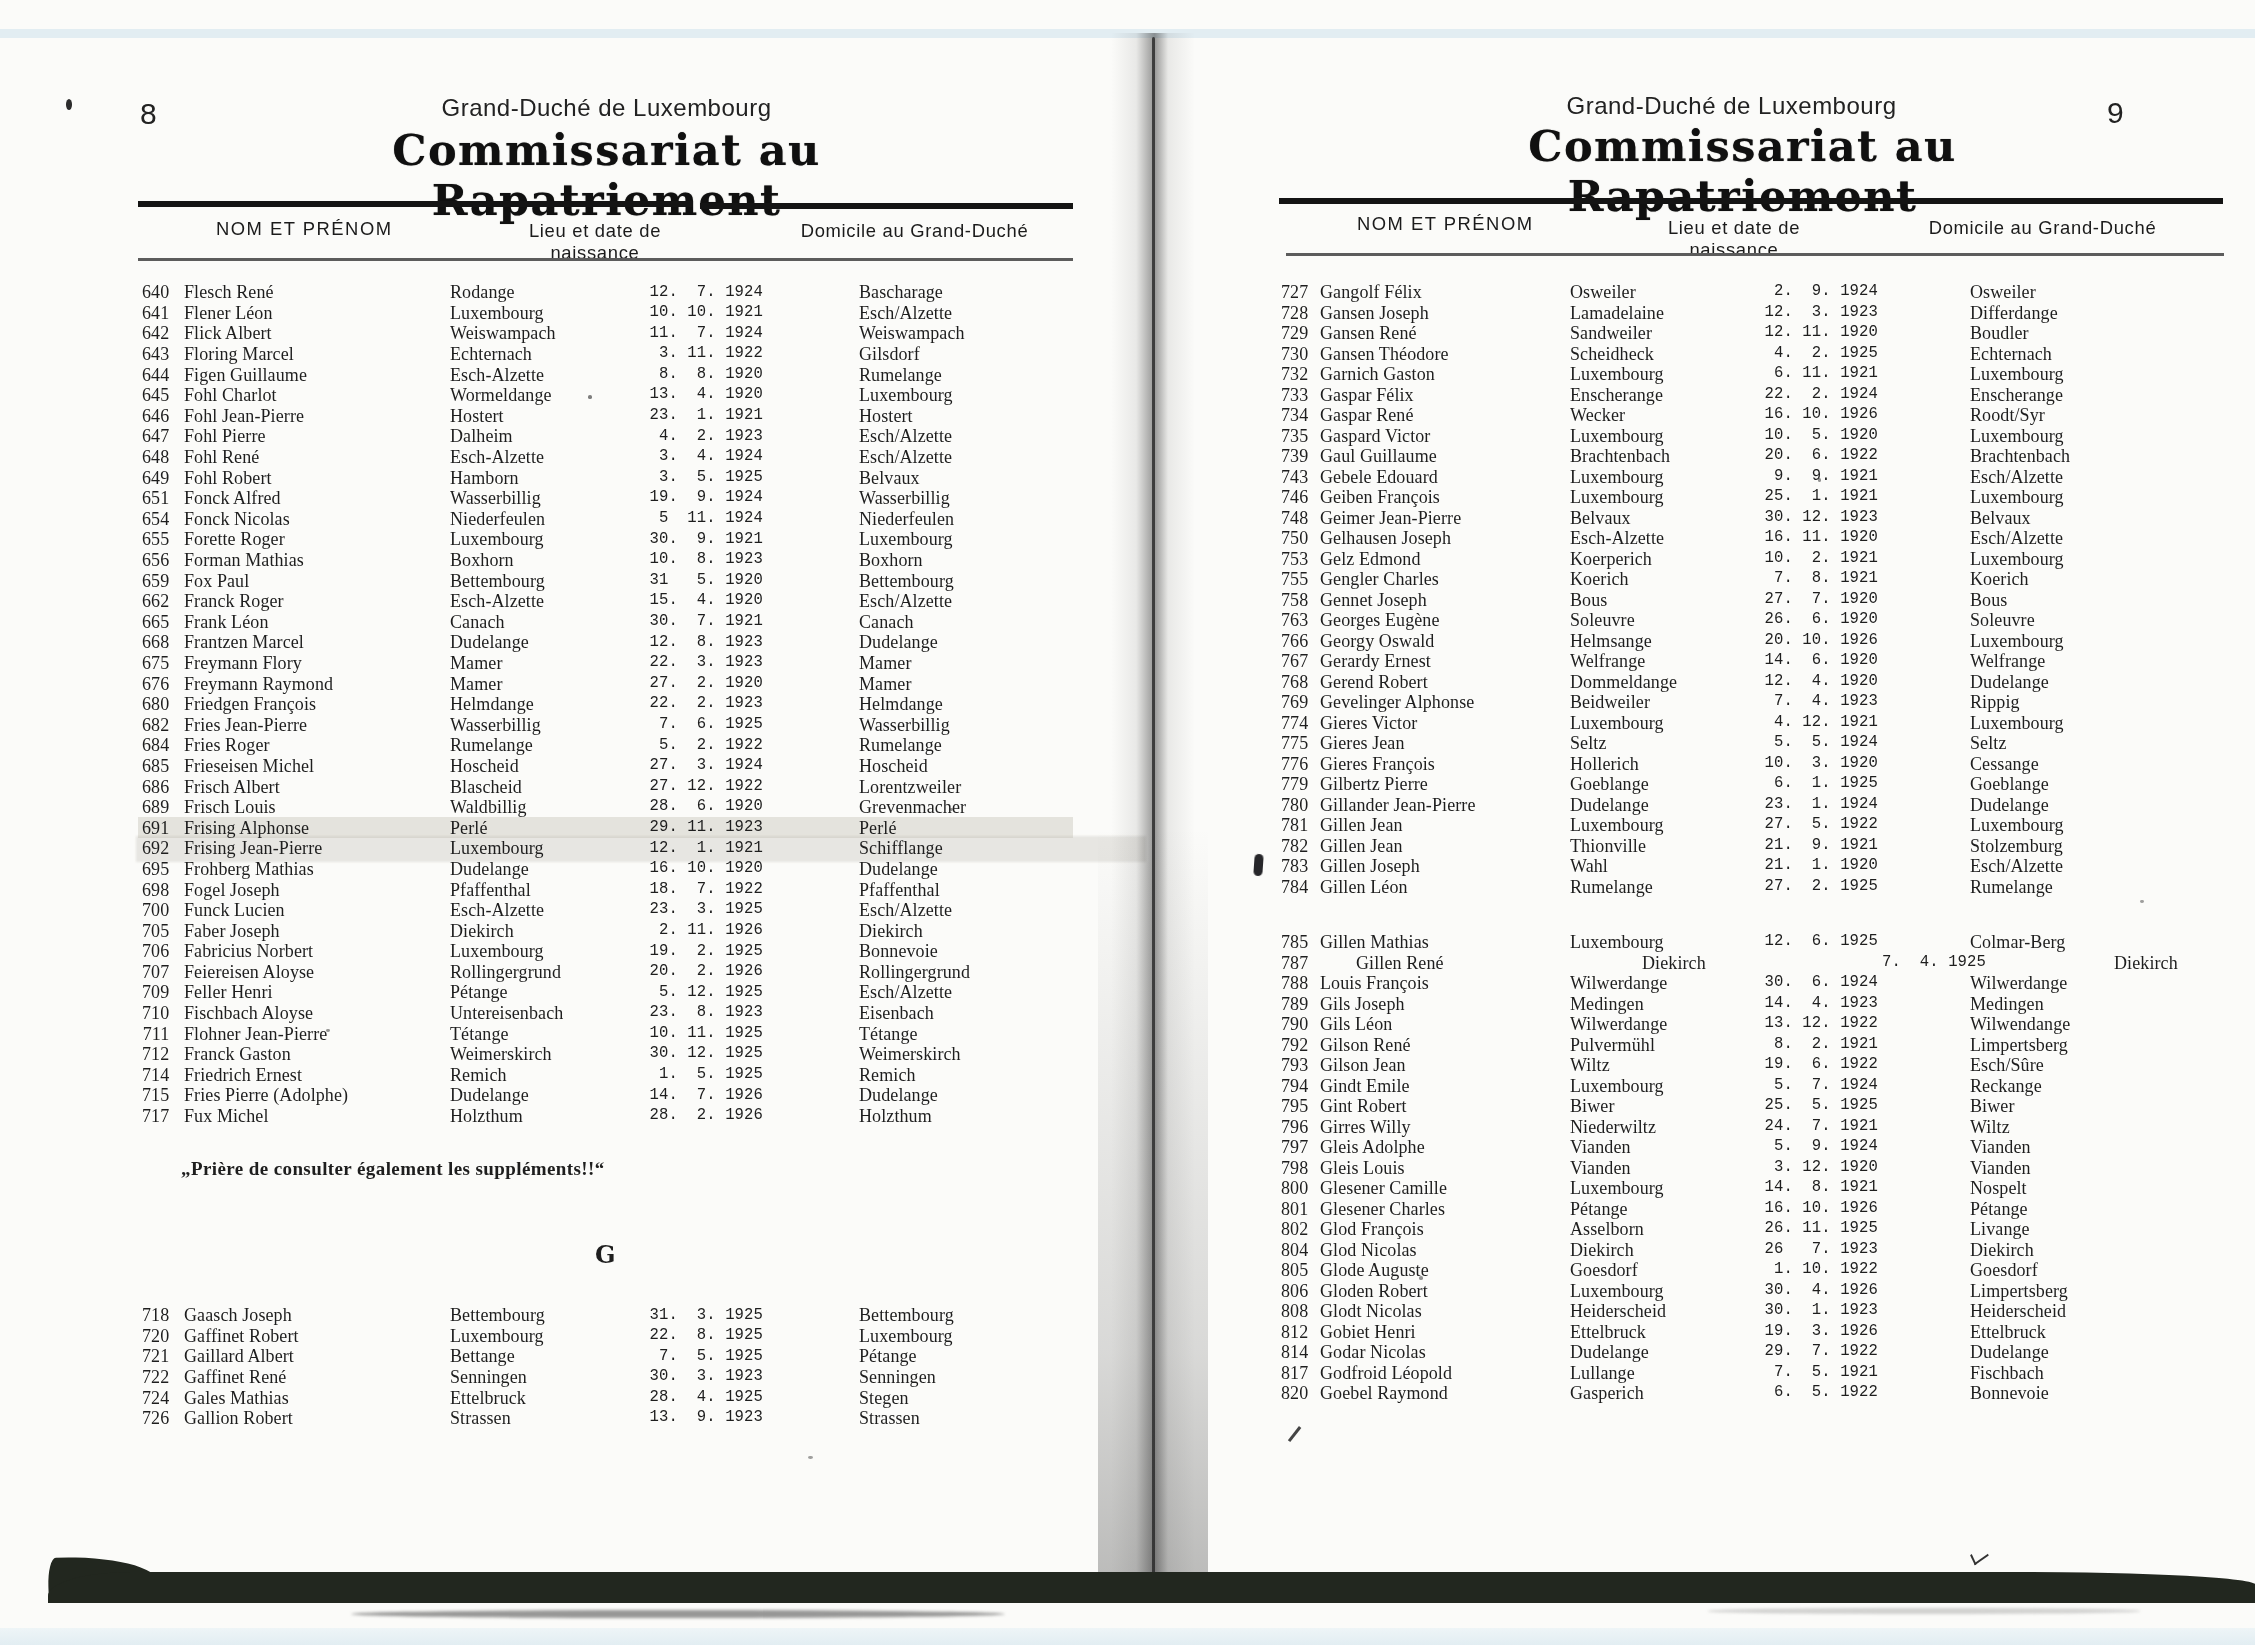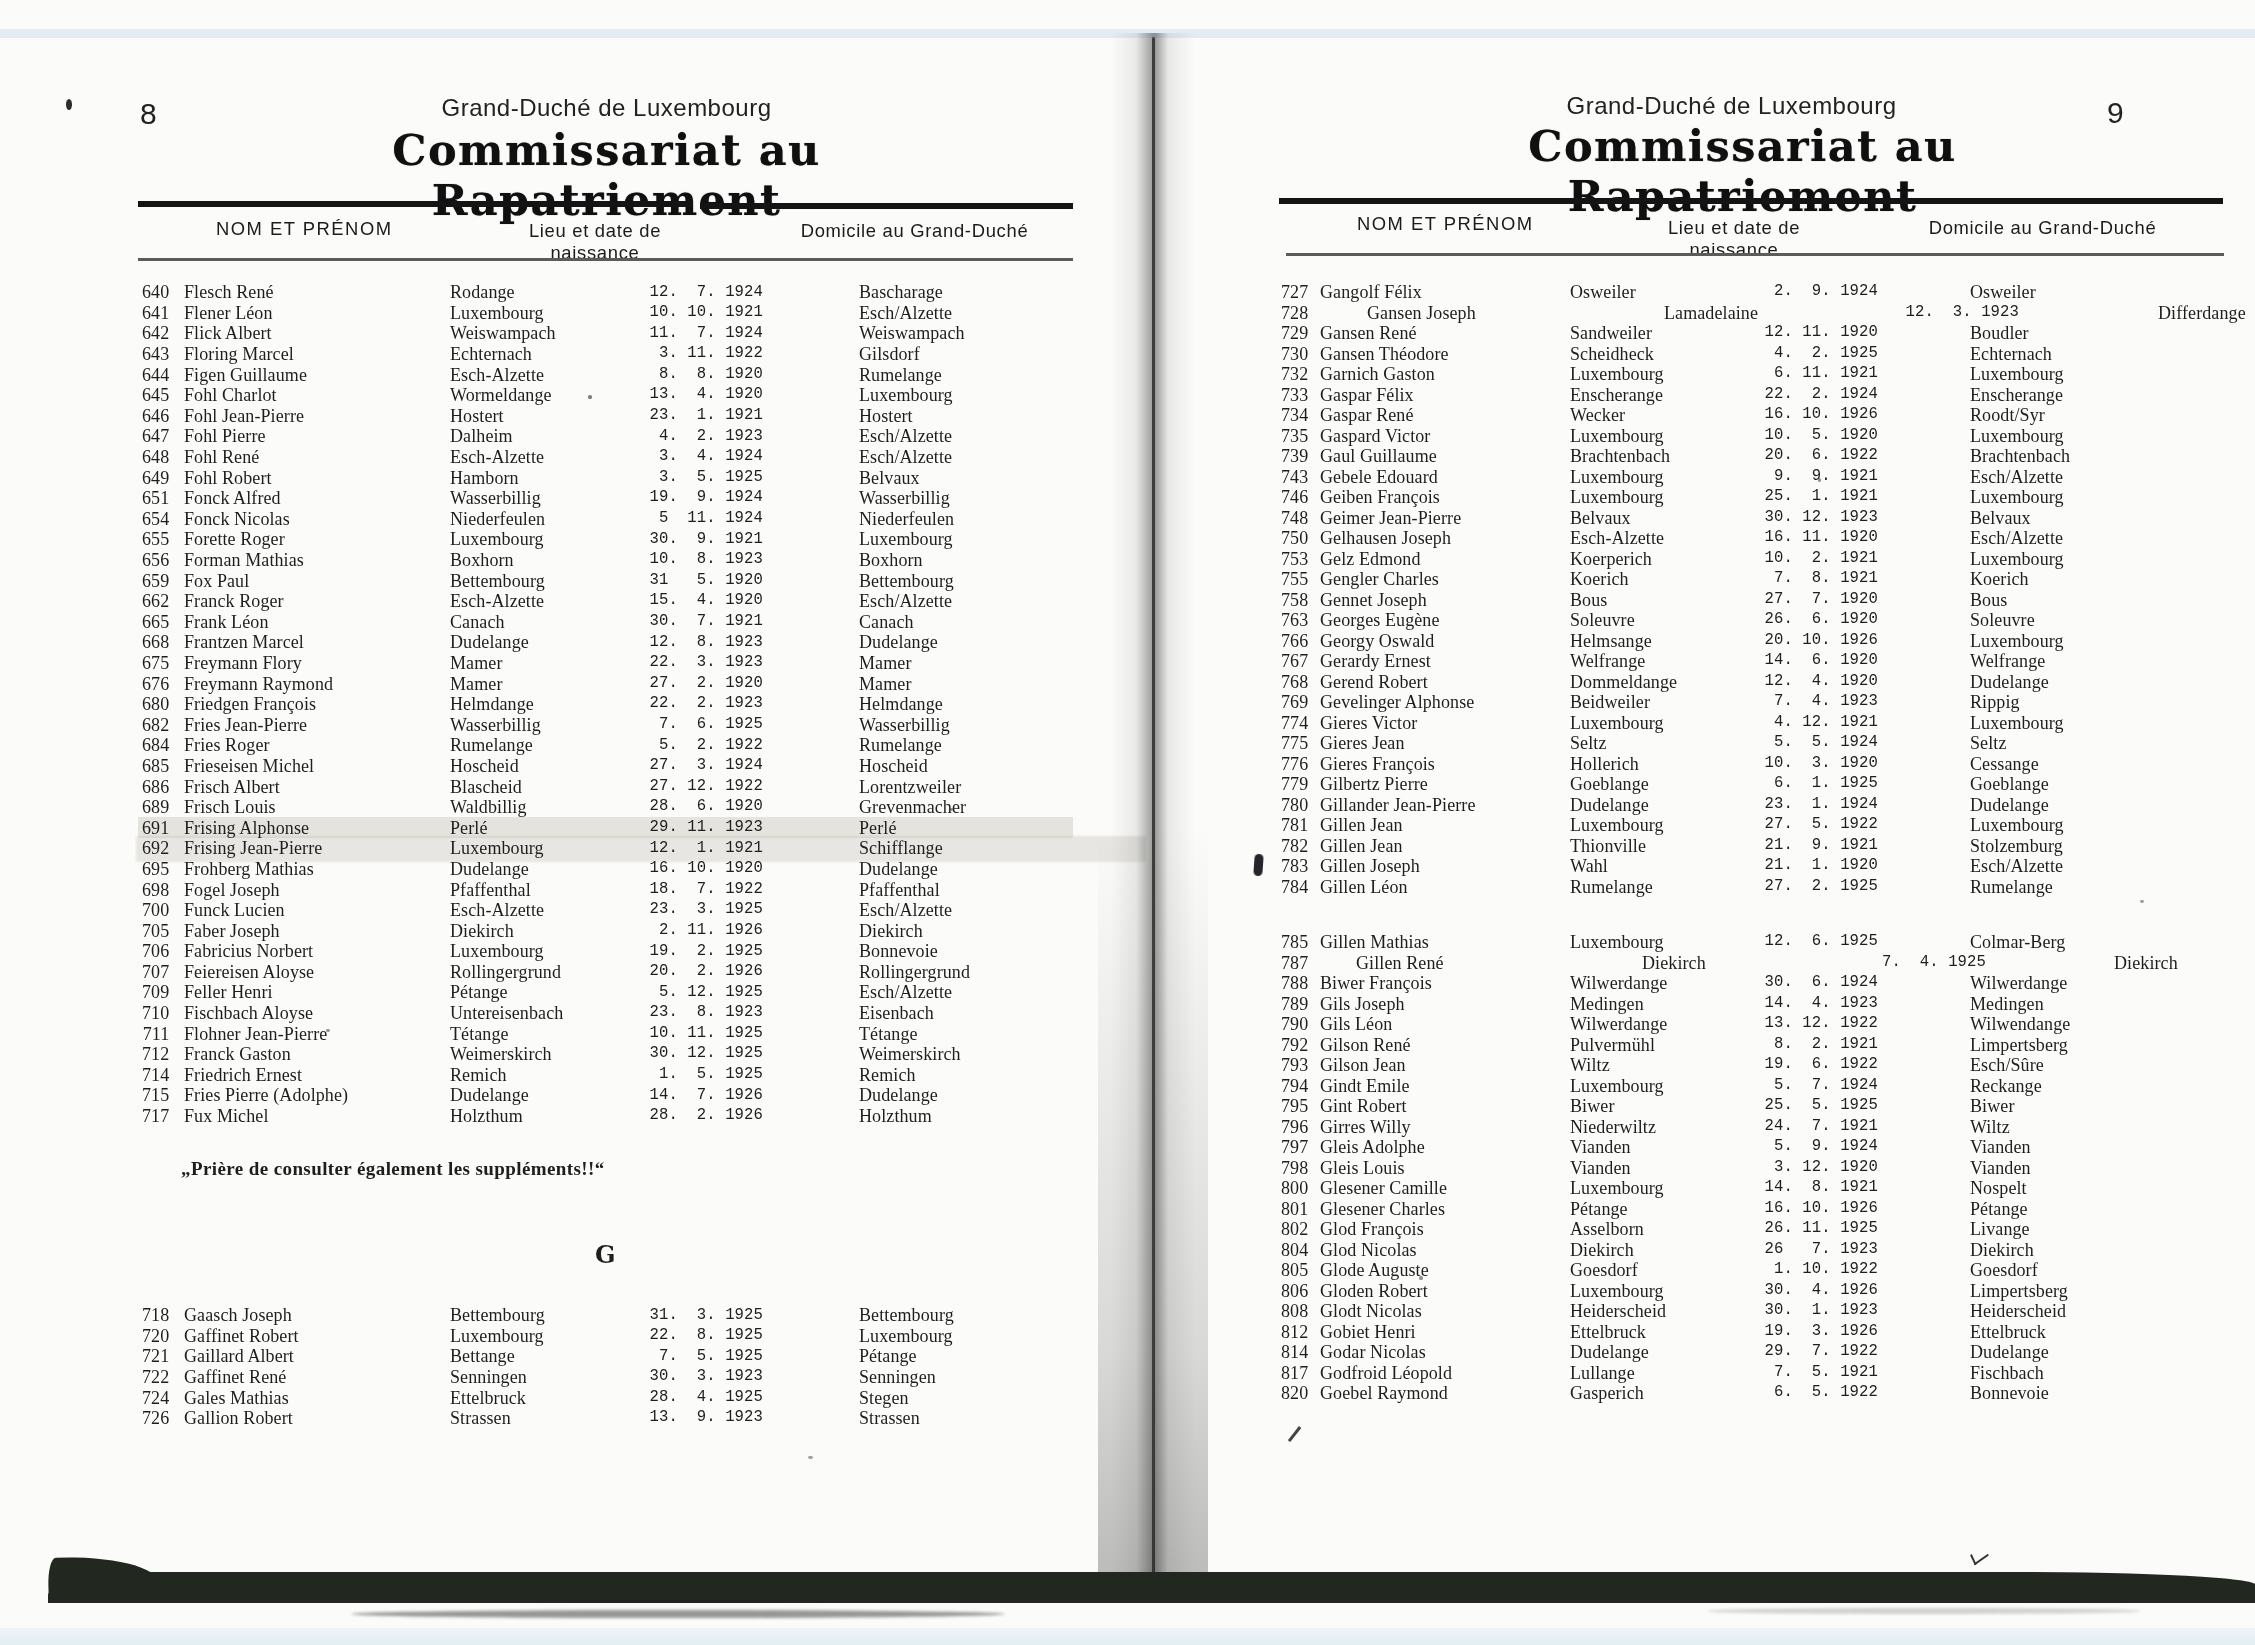--- a/index.html
+++ b/index.html
@@ -490,21 +490,21 @@
     <div class="tbl p9" style="left:1281px;top:282px;">
 
         <div class="trow" style="height:20.5px;">
           <span class="cell c-no">727</span>
           <span class="cell c-name">Gangolf Félix</span>
           <span class="cell c-place">Osweiler</span>
           <span class="cell c-date"> 2.  9. 1924</span>
           <span class="cell c-dom">Osweiler</span>
         </div>
 
-        <div class="trow" style="height:20.5px;gap:47px;">
+        <div class="trow" style="height:20.5px;">
           <span class="cell c-no">728</span>
           <span class="cell c-name">Gansen Joseph</span>
           <span class="cell c-place">Lamadelaine</span>
           <span class="cell c-date">12.  3. 1923</span>
           <span class="cell c-dom">Differdange</span>
         </div>
 
         <div class="trow" style="height:20.5px;">
           <span class="cell c-no">729</span>
           <span class="cell c-name">Gansen René</span>
@@ -740,21 +740,21 @@
         <div class="trow" style="height:20.5px;gap:36px;">
           <span class="cell c-no">787</span>
           <span class="cell c-name">Gillen René</span>
           <span class="cell c-place">Diekirch</span>
           <span class="cell c-date"> 7.  4. 1925</span>
           <span class="cell c-dom">Diekirch</span>
         </div>
 
         <div class="trow" style="height:20.5px;">
           <span class="cell c-no">788</span>
-          <span class="cell c-name">Biwer François</span>
+          <span class="cell c-name">Louis François</span>
           <span class="cell c-place">Wilwerdange</span>
           <span class="cell c-date">30.  6. 1924</span>
           <span class="cell c-dom">Wilwerdange</span>
         </div>
 
         <div class="trow" style="height:20.5px;">
           <span class="cell c-no">789</span>
           <span class="cell c-name">Gils Joseph</span>
           <span class="cell c-place">Medingen</span>
           <span class="cell c-date">14.  4. 1923</span>

